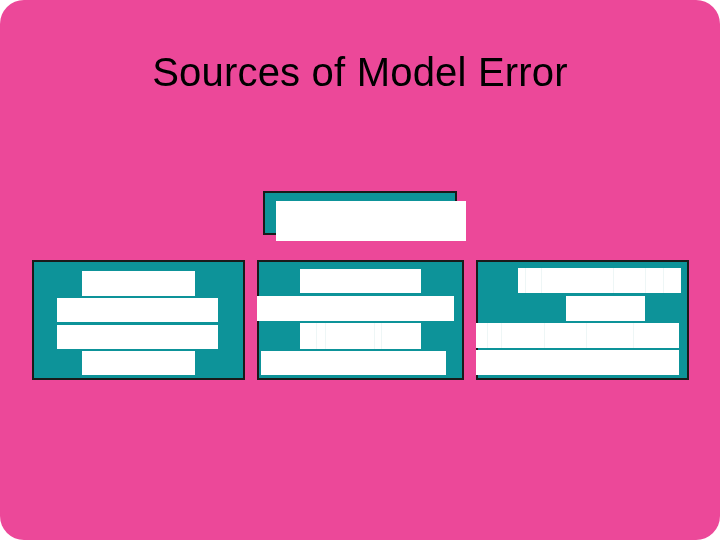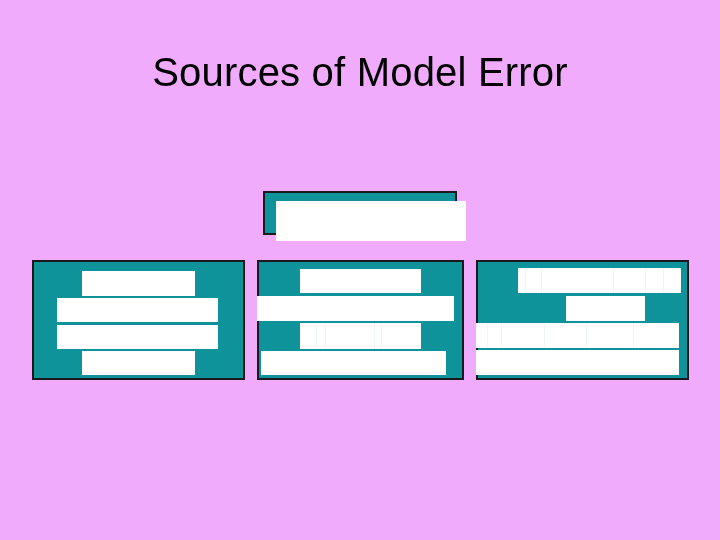--- a/index.html
+++ b/index.html
@@ -95,21 +95,21 @@
     border-right: 1px solid #eef6f6;
     box-sizing: border-box;
   }
   .redaction-line .seg:last-child {
     border-right: none;
   }
 </style>
 </head>
 <body>
 
-<div id="slide" style="background: #f0abfc;">
+<div id="slide" style="background: #ec4899; border-radius: 24px;">
 
   <div id="slide-title" style="color: rgb(0, 0, 0);">Sources of Model Error</div>
 
   <div id="diagram">
 
     <div class="node" id="node-top" style="background: rgb(13, 147, 153); border-color: rgb(26, 26, 26);">
       <div class="redaction-stack">
         <div class="redaction-line" style="left: 0%; top: 0%; width: 100%; height: 100%; background-color: rgb(255, 255, 255);">
           <div class="seg" style="width: 100%; background-color: rgb(255, 255, 255); border-right-color: rgb(238, 246, 246);"></div>
         </div>

